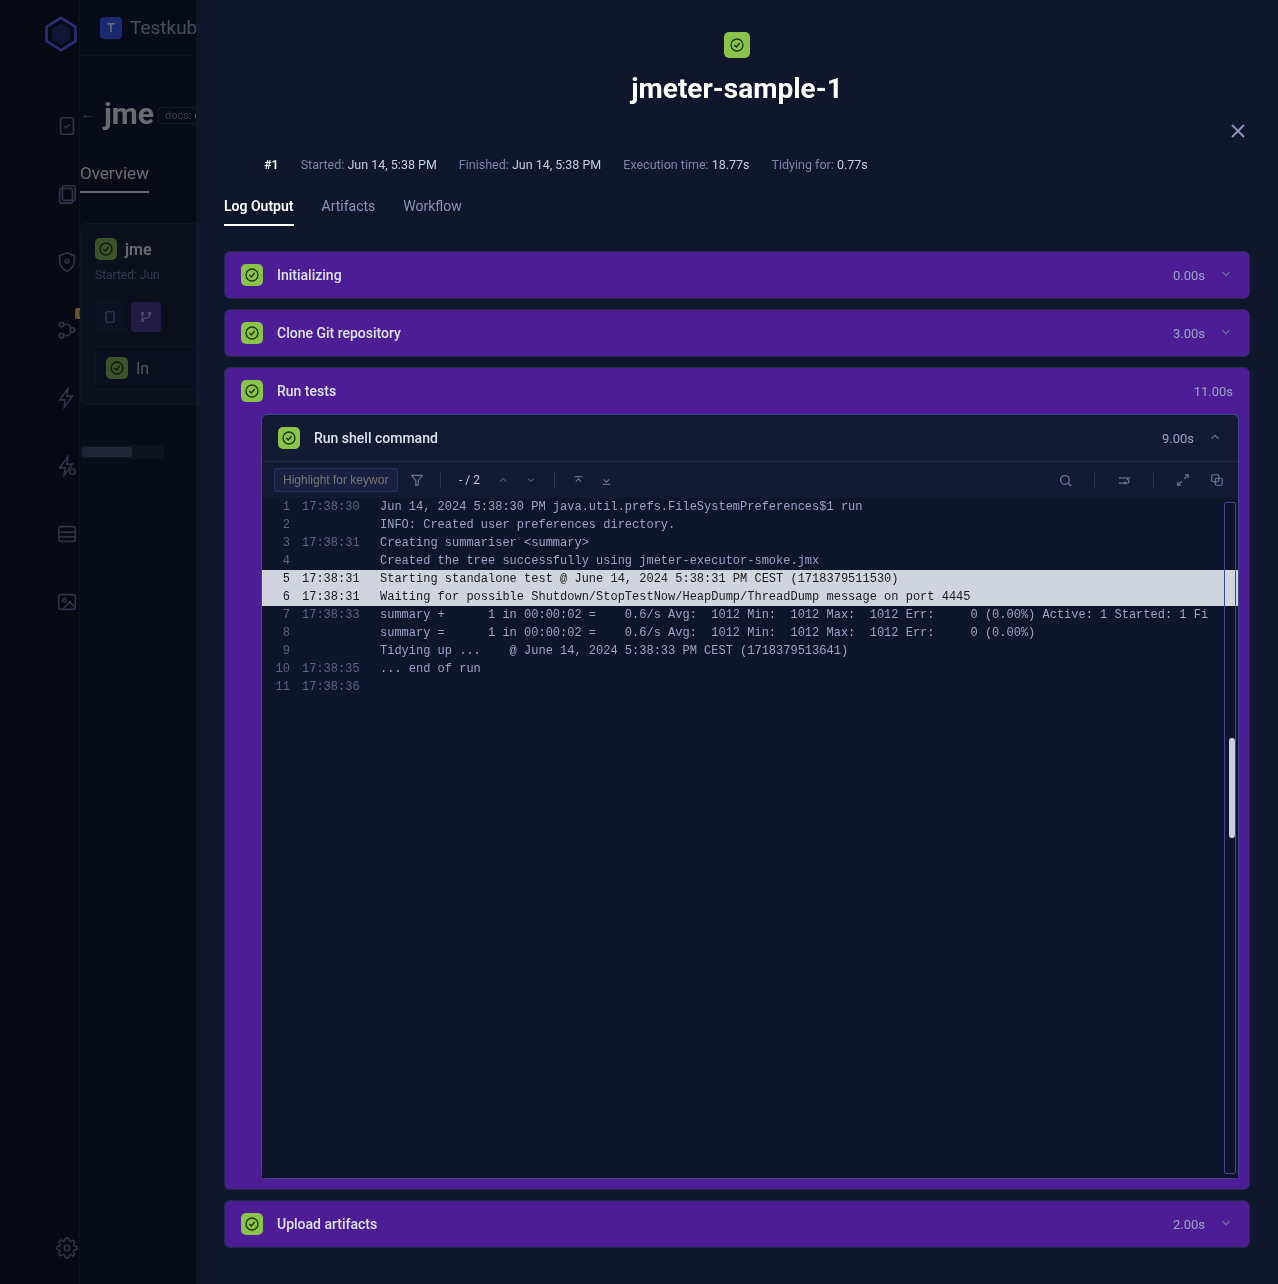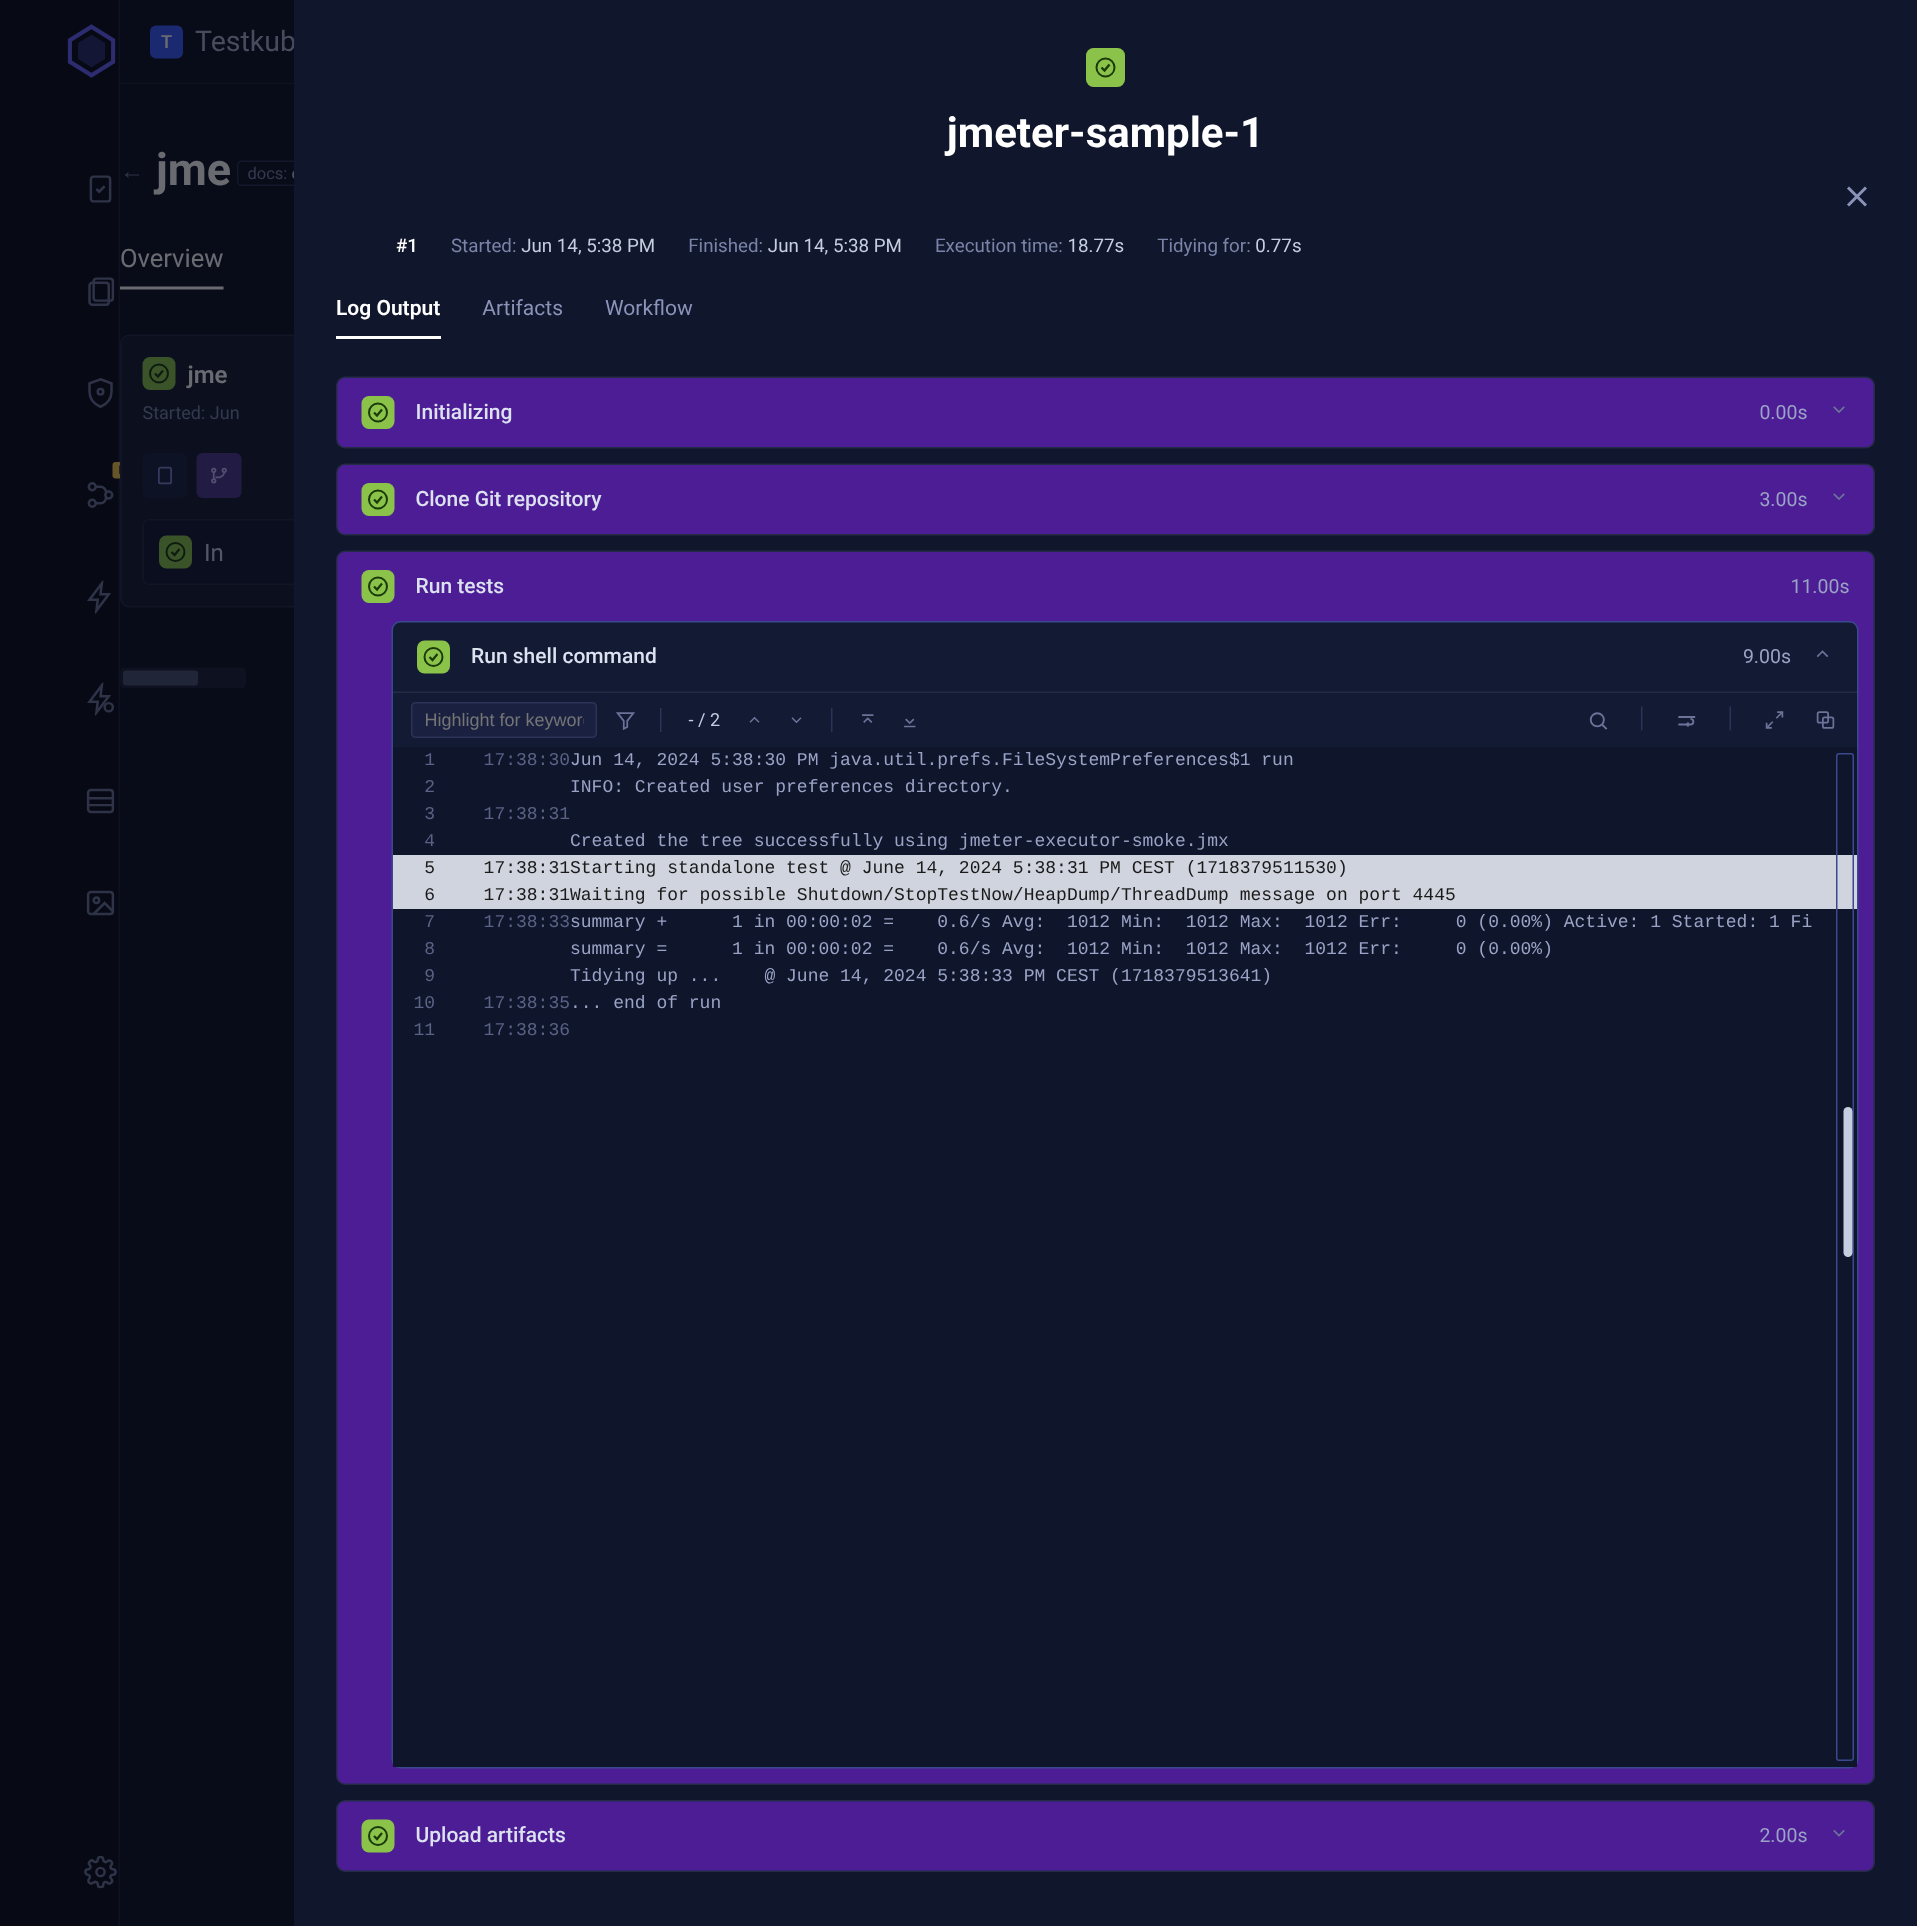--- a/index.html
+++ b/index.html
@@ -315,21 +315,20 @@
 .ln {
   width: 40px;
   text-align: right;
   padding-right: 12px;
   color: #5a6285;
   user-select: none;
 }
 .ts {
   width: 78px;
   color: #5a6285;
-  text-align: right;
 }
 .msg { color: #9aa3c5; flex: 1; overflow: hidden;}
 .log-line.hl {
   background: #d0d4de;
 }
 .log-line.hl .ln,
 .log-line.hl .ts,
 .log-line.hl .msg { color: #1a1a1a; }
 
 .vscroll-track {
@@ -636,21 +635,21 @@
                   <rect x="9" y="9" width="12" height="12" rx="2"></rect>
                   <rect x="3" y="3" width="12" height="12" rx="2"></rect>
                 </svg>
               </span>
           </div>
         </div>
 
         <div class="log-area" id="log-area">
           <div class="log-line"><span class="ln">1</span><span class="ts">17:38:30</span><span class="msg">Jun 14, 2024 5:38:30 PM java.util.prefs.FileSystemPreferences$1 run</span></div>
             <div class="log-line"><span class="ln">2</span><span class="ts"></span><span class="msg">INFO: Created user preferences directory.</span></div>
-            <div class="log-line"><span class="ln">3</span><span class="ts">17:38:31</span></div>
+            <div class="log-line"><span class="ln">3</span><span class="ts">17:38:31</span><span class="msg">Creating summariser &lt;summary&gt;</span></div>
             <div class="log-line"><span class="ln">4</span><span class="ts"></span><span class="msg">Created the tree successfully using jmeter-executor-smoke.jmx</span></div>
             <div class="log-line hl"><span class="ln">5</span><span class="ts">17:38:31</span><span class="msg">Starting standalone test @ June 14, 2024 5:38:31 PM CEST (1718379511530)</span></div>
             <div class="log-line hl"><span class="ln">6</span><span class="ts">17:38:31</span><span class="msg">Waiting for possible Shutdown/StopTestNow/HeapDump/ThreadDump message on port 4445</span></div>
             <div class="log-line"><span class="ln">7</span><span class="ts">17:38:33</span><span class="msg">summary +      1 in 00:00:02 =    0.6/s Avg:  1012 Min:  1012 Max:  1012 Err:     0 (0.00%) Active: 1 Started: 1 Fi</span></div>
             <div class="log-line"><span class="ln">8</span><span class="ts"></span><span class="msg">summary =      1 in 00:00:02 =    0.6/s Avg:  1012 Min:  1012 Max:  1012 Err:     0 (0.00%)</span></div>
             <div class="log-line"><span class="ln">9</span><span class="ts"></span><span class="msg">Tidying up ...    @ June 14, 2024 5:38:33 PM CEST (1718379513641)</span></div>
             <div class="log-line"><span class="ln">10</span><span class="ts">17:38:35</span><span class="msg">... end of run</span></div>
             <div class="log-line"><span class="ln">11</span><span class="ts">17:38:36</span><span class="msg"></span></div>
             <div class="vscroll-track"></div>
           <div class="vscroll-thumb"></div>

